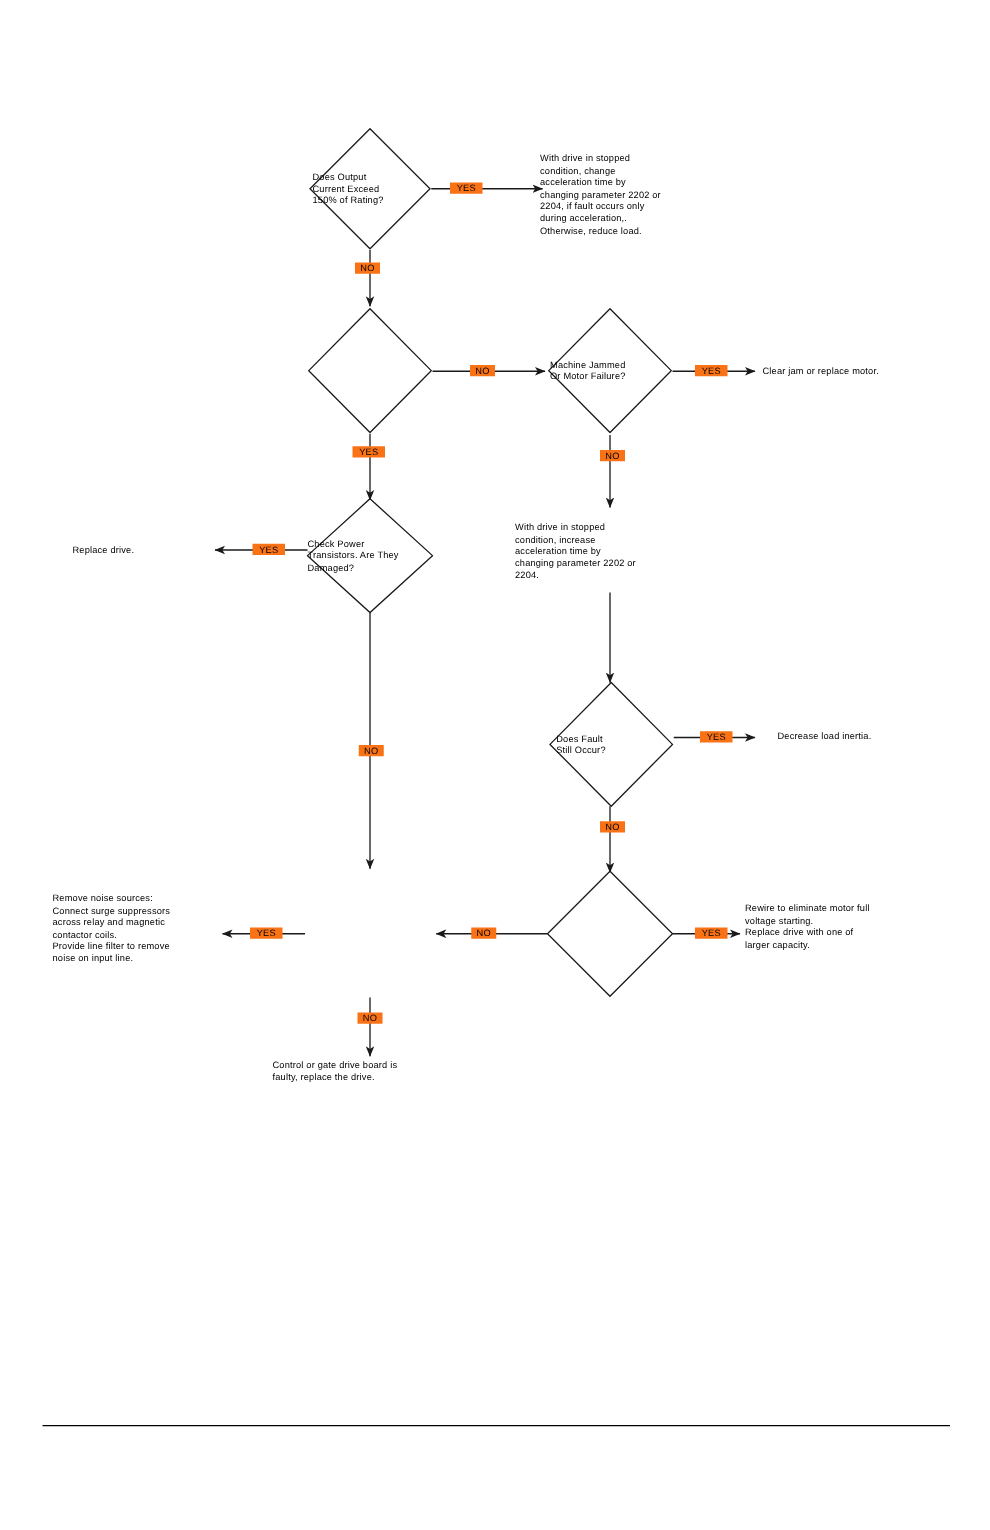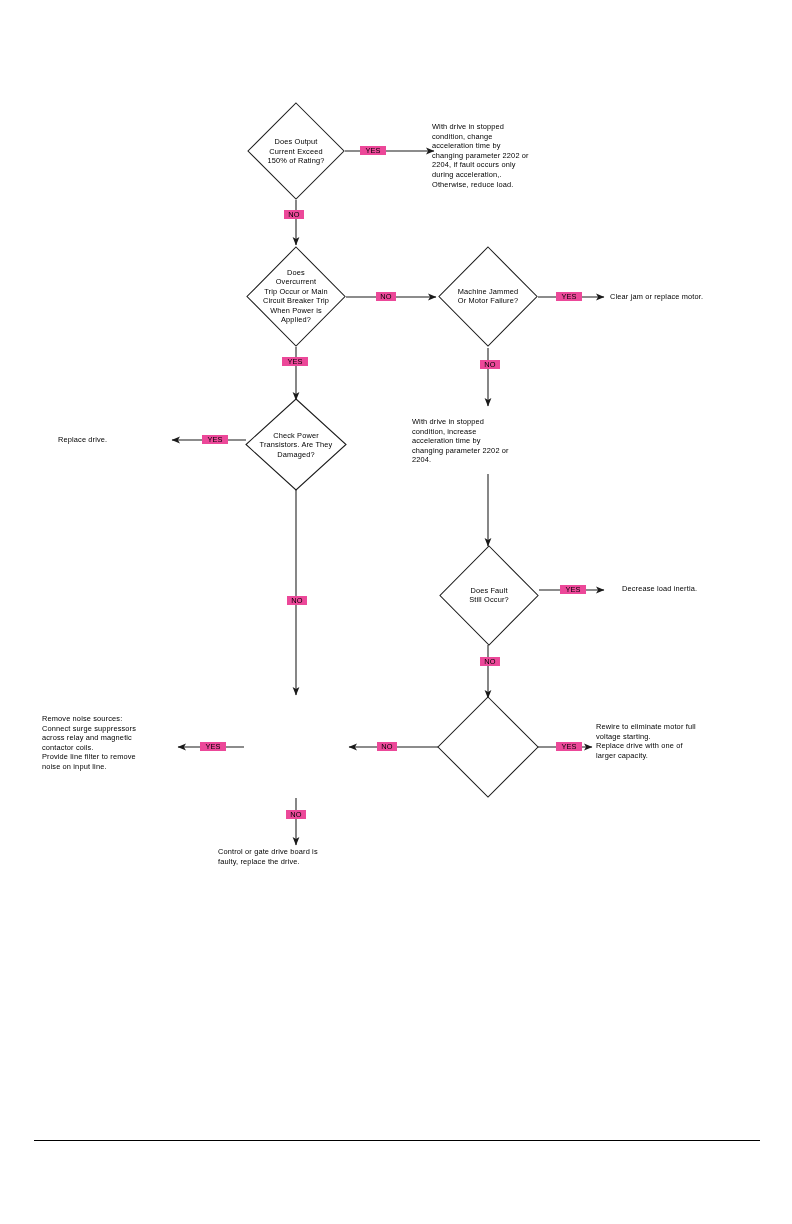--- a/index.html
+++ b/index.html
@@ -36,41 +36,41 @@
     position: absolute;
     left: 0; top: 0;
     width: 100%;
     height: 100%;
   }
   .diamond-label {
     position: absolute;
     left: 50%;
     top: 50%;
     transform: translate(-50%, -50%);
-    text-align: center;
+    text-align: left;
     font-size: 7.4px;
     line-height: 9.6px;
     letter-spacing: 0.02em;
     white-space: pre-line;
     width: 108px;
   }
   .note {
     position: absolute;
     text-align: left;
     font-size: 7.4px;
     line-height: 9.6px;
     letter-spacing: 0.02em;
     white-space: pre-line;
   }
   .edge-label {
     position: absolute;
     font-size: 7.4px;
     line-height: 9px;
     letter-spacing: 0.02em;
-    background: #ec4899;
+    background: #f97316;
     padding: 0 1px;
     text-align: center;
   }
   .footer-rule {
     position: absolute;
     left: 34px;
     top: 1140px;
     width: 726px;
     height: 0;
     border-top: 1.4px solid #000000;
@@ -127,26 +127,20 @@
     </svg>
     <div class="diamond-label" style="width:92px;">Does Output
 Current Exceed
 150% of Rating?</div>
   </div>
 
   <div class="node" style="left:246px; top:246px; width:100px; height:101px;">
     <svg class="diamond-shape" viewBox="0 0 100 101" preserveAspectRatio="none">
       <polygon points="50,1 99,50.5 50,100 1,50.5" fill="#ffffff" stroke="#1a1a1a" stroke-width="1.05"></polygon>
     </svg>
-    <div class="diamond-label" style="width:104px;">Does
-Overcurrent
-Trip Occur or Main
-Circuit Breaker Trip
-When Power is
-Applied?</div>
   </div>
 
   <div class="node" style="left:245px; top:398px; width:102px; height:93px;">
     <svg class="diamond-shape" viewBox="0 0 102 93" preserveAspectRatio="none">
       <polygon points="51,1 101,46.5 51,92 1,46.5" fill="#ffffff" stroke="#1a1a1a" stroke-width="1.05"></polygon>
     </svg>
     <div class="diamond-label" style="width:100px;">Check Power
 Transistors. Are They
 Damaged?</div>
   </div>

